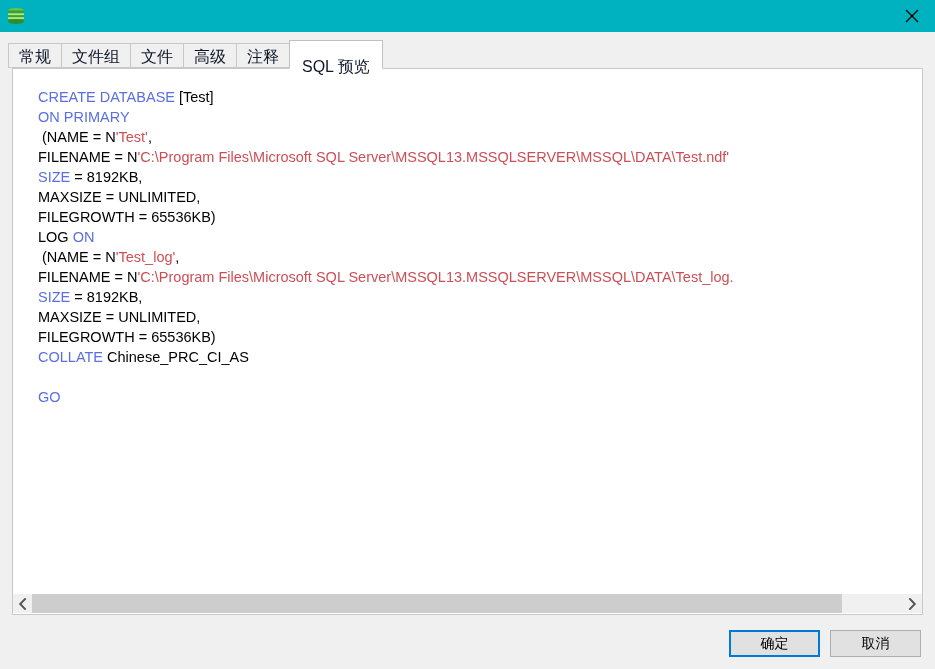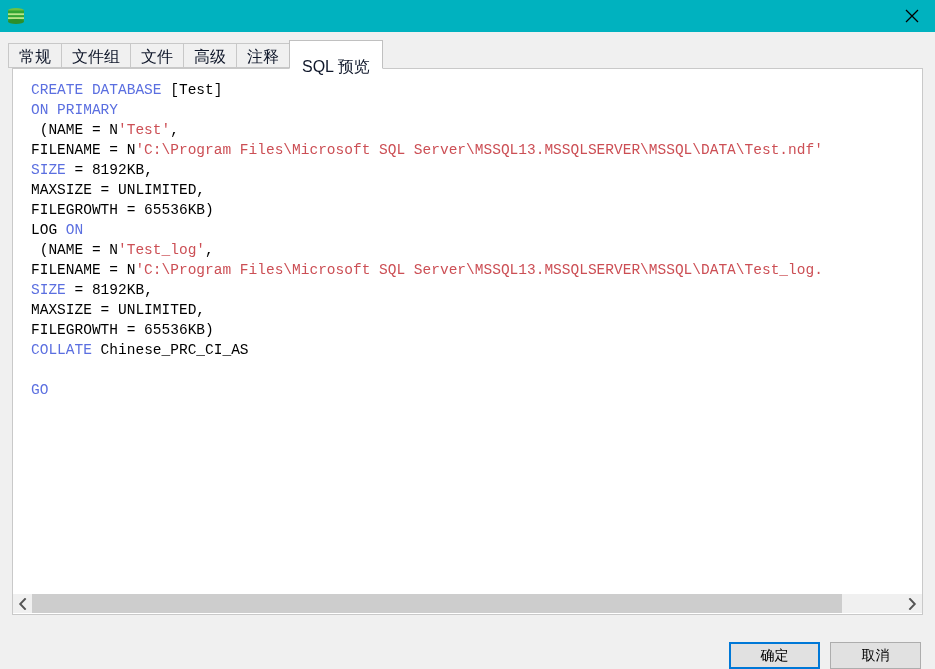--- a/index.html
+++ b/index.html
@@ -97,22 +97,22 @@
     background: #ffffff;
     border: 1px solid #c9c9c9;
     box-sizing: border-box;
     overflow: hidden;
     z-index: 2;
   }
   .sql-code {
     position: absolute;
     left: 0; top: 0;
     padding: 6px 0 0 13px;
-    margin: 5px;
-    font-family: Liberation Mono, monospace;
+    margin: 12px;
+    font-family: Liberation Sans, sans-serif;
     font-size: 14.5px;
     line-height: 20px;
     white-space: pre;
     color: #000000;
   }
   .kw  { color: #5b6fe0; }
   .str { color: #cc4f55; }
 
   
   .hscroll {
@@ -165,21 +165,20 @@
     font-family: "Liberation Sans", sans-serif;
     color: #000;
     background: #e1e1e1;
     border: 1px solid #adadad;
     box-sizing: border-box;
     cursor: default;
     display: flex;
     align-items: center;
     justify-content: center;
     padding: 11px;
-    margin-top: 12px;
   }
   .btn.primary {
     border: 2px solid #0078d7;
   }
 </style>
 </head>
 <body>
 
 <div class="titlebar">
   <svg class="title-icon" viewBox="0 0 20 20">

